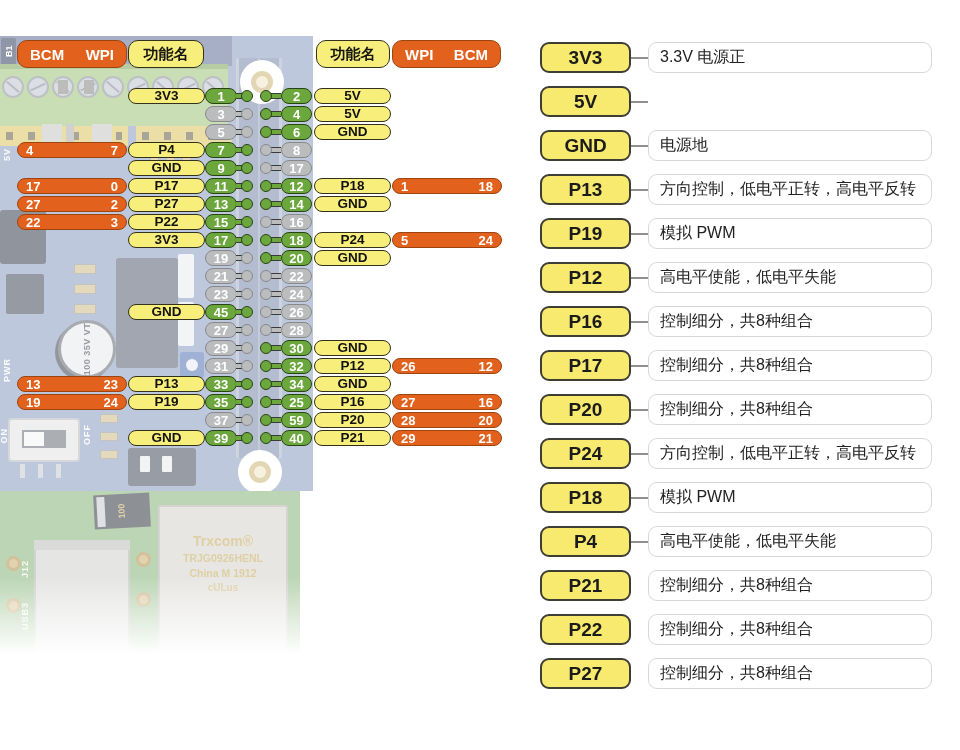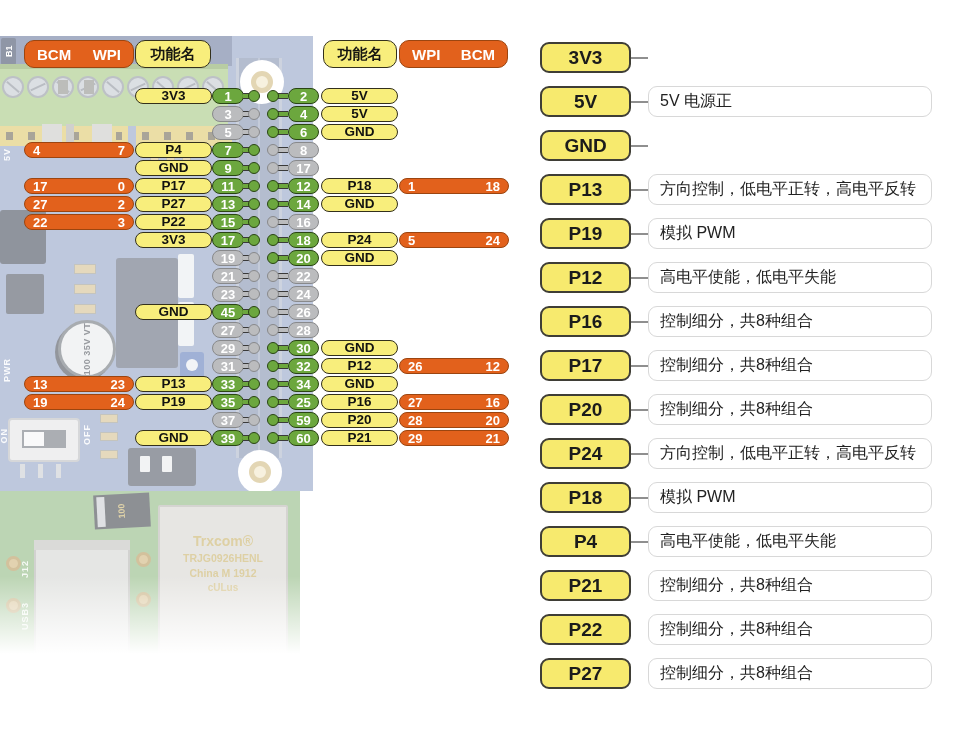--- a/index.html
+++ b/index.html
@@ -60,21 +60,21 @@
   .usbmid{left:44px;top:88px;width:8px;height:30px;background:#aeafab;border-bottom:6px solid #5b8fd4;box-sizing:border-box;}
   .eth{left:158px;top:469px;width:130px;height:156px;background:#d6d5cf;border:2px solid #b7b6b0;border-radius:2px;box-sizing:border-box;
        display:flex;flex-direction:column;align-items:center;padding-top:26px;gap:3px;}
   .eth span{color:#c6ae62;font-weight:bold;}
   .eth .e1{font-size:14px;} .eth .e2{font-size:10.5px;} .eth .e3{font-size:10.5px;} .eth .e4{font-size:10px;}
   .gpad{width:15px;height:15px;border-radius:50%;background:#cdb277;border:3px solid #b39455;box-sizing:border-box;}
   .wash{left:0;top:0;width:100%;height:100%;background:rgba(255,255,255,.42);z-index:50;}
   .fadeB{left:0;top:540px;width:320px;height:95px;background:linear-gradient(180deg,rgba(255,255,255,0),#fff 82%);z-index:60;}
 
   
-  .pinout{position:absolute;left:7px;top:0;width:520px;height:480px;z-index:5;}
+  .pinout{position:absolute;left:0;top:0;width:520px;height:480px;z-index:5;}
   .hpill{position:absolute;top:40px;height:28px;border-radius:10px;box-sizing:border-box;
          display:flex;align-items:center;justify-content:center;font-weight:bold;font-size:15px;}
   .hpill.ho{background:#e2611c;border:1.5px solid #9c4510;color:#fff;justify-content:space-between;padding:0 12px;}
   .hpill.hy{background:#f8ee7c;border:1.5px solid #33301c;color:#151511;}
   .hpill.hg{background:#6ca73e;border:1.5px solid #294413;color:#fff;letter-spacing:1px;}
 
   .pin-rows{position:absolute;left:17px;top:88px;display:flex;flex-direction:column;gap:2px;}
   .pin-row{position:relative;width:486px;height:16px;}
   .pill{position:absolute;top:0;height:16px;border-radius:8px;box-sizing:border-box;
         display:flex;align-items:center;justify-content:center;font-weight:bold;line-height:1;}
@@ -522,44 +522,45 @@
           <div class="pill y-pill f-l">GND</div>
           <div class="pill pinno p-l green">39</div>
           <span class="tail t-l green">
             <i class="tline"></i>
             <i class="tdot"></i>
           </span>
           <span class="tail t-r green">
             <i class="tline"></i>
             <i class="tdot"></i>
           </span>
-          <div class="pill pinno p-r green">60</div>
+          <div class="pill pinno p-r green">40</div>
           <div class="pill y-pill f-r">P21</div>
           <div class="pill o-pill o-r">
             <span>29</span>
             <span>21</span>
           </div>
         </div>
       </div>
   </div>
 
   <div class="legend">
 
   <div class="legend-row">
         <div class="badge">3V3</div>
         <i class="lconn"></i>
+        <div class="desc">3.3V 电源正</div>
       </div>
       <div class="legend-row">
         <div class="badge">5V</div>
         <i class="lconn"></i>
-        <div class="desc">5V 电源正</div>
       </div>
       <div class="legend-row">
         <div class="badge">GND</div>
         <i class="lconn"></i>
+        <div class="desc">电源地</div>
       </div>
       <div class="legend-row">
         <div class="badge">P13</div>
         <i class="lconn"></i>
         <div class="desc">方向控制，低电平正转，高电平反转</div>
       </div>
       <div class="legend-row">
         <div class="badge">P19</div>
         <i class="lconn"></i>
         <div class="desc">模拟 PWM</div>

